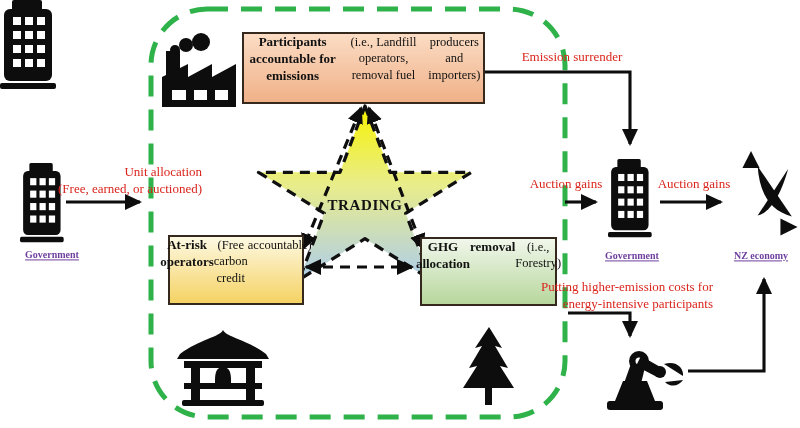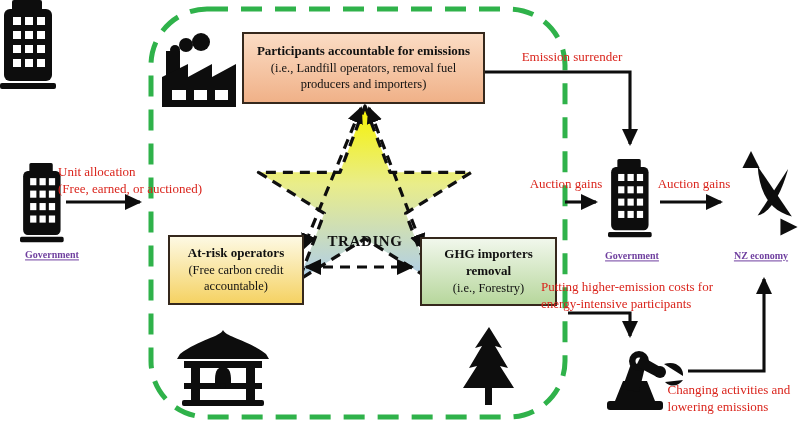--- a/index.html
+++ b/index.html
@@ -11,28 +11,28 @@
   .boundary{fill:none;stroke:var(--boundary-green);stroke-width:5;stroke-dasharray:21 13;}
   .star{fill:url(#starGrad);stroke:#101010;stroke-width:3.3;stroke-dasharray:10 7;stroke-linejoin:round;}
   .stop-a{stop-color:var(--star-top);}
   .stop-b{stop-color:var(--star-mid);}
   .stop-c{stop-color:var(--star-bottom);}
   .dash{fill:none;stroke:#0d0d0d;stroke-width:3.2;stroke-dasharray:10 7;}
   .solid{fill:none;stroke:#0d0d0d;stroke-width:3.1;}
   .icon{fill:#0d0d0d;}
   .icon .win{fill:#ffffff;}
 
-  .label{position:absolute;transform:translate(-50%,-50%);text-align:left;
+  .label{position:absolute;transform:translate(-50%,-50%);text-align:right;
          font-size:13px;line-height:1.32;white-space:nowrap;z-index:3;}
   .label span{display:block;}
   .red{color:var(--label-red);}
   .purple{color:var(--label-purple);font-weight:bold;font-size:10px;text-decoration:underline;}
-  .trading{font-weight:bold;font-size:15px;letter-spacing:.6px;color:#111;margin-top:36px;}
+  .trading{font-weight:bold;font-size:15px;letter-spacing:.6px;color:#111;}
 
-  .box{position:absolute;border:2px solid #35281c;display:flex;flex-direction:column;
+  .box{position:absolute;border:2px solid #35281c;display:flex;
        justify-content:center;text-align:center;font-size:12.5px;line-height:1.3;
        color:#111;z-index:2;}
   .box .t{font-weight:bold;font-size:13px;}
   #box-participants{left:242px;top:32px;width:239px;height:68px;
     background:linear-gradient(var(--participants-box-top),var(--participants-box-bottom));}
   #box-atrisk{left:168px;top:235px;width:132px;height:66px;
     background:linear-gradient(var(--atrisk-box-top),var(--atrisk-box-bottom));}
   #box-ghg{left:420px;top:237px;width:133px;height:65px;
     background:linear-gradient(var(--ghg-box-top),var(--ghg-box-bottom));}
 </style>
@@ -148,21 +148,21 @@
     <span>producers and importers)</span>
   </div>
 
   <div class="box" id="box-atrisk">
     <span class="t">At-risk operators</span>
     <span>(Free carbon credit</span>
     <span>accountable)</span>
   </div>
 
   <div class="box" id="box-ghg">
-    <span class="t">GHG importers</span>
+    <span class="t">GHG allocation</span>
     <span class="t">removal</span>
     <span>(i.e., Forestry)</span>
   </div>
 
   <div class="label trading" style="left:365px;top:206px;">TRADING</div>
 
   <div class="label red" style="left:130px;top:180px;">
     <span>Unit allocation</span>
     <span>(Free, earned, or auctioned)</span>
   </div>
@@ -177,18 +177,14 @@
 
   <div class="label purple" style="left:632px;top:256px;">Government</div>
 
   <div class="label purple" style="left:761px;top:256px;">NZ economy</div>
 
   <div class="label red" style="left:627px;top:295px;">
     <span>Putting higher-emission costs for</span>
     <span>energy-intensive participants</span>
   </div>
 
-  <div class="label red" style="left:729px;top:398px;">
-    <span>Changing activities and</span>
-    <span>lowering emissions</span>
-  </div>
 
 </div>
 
 </body></html>

